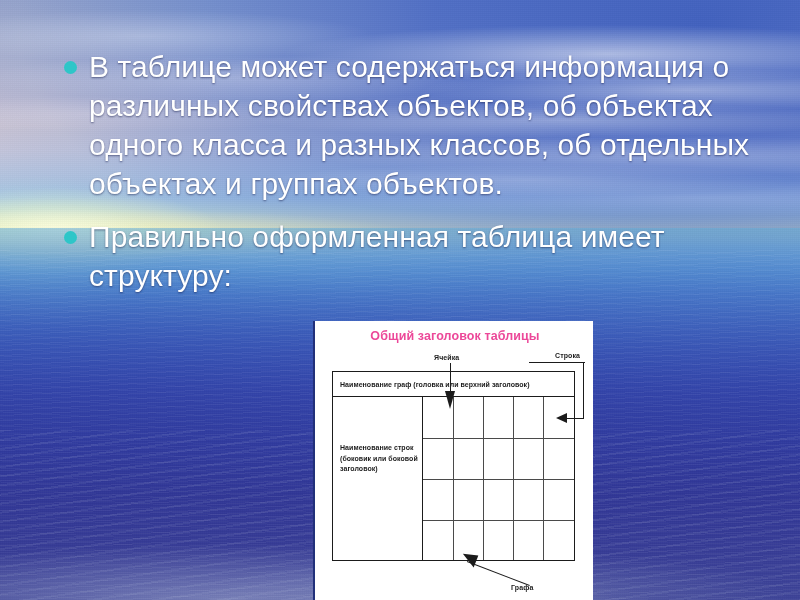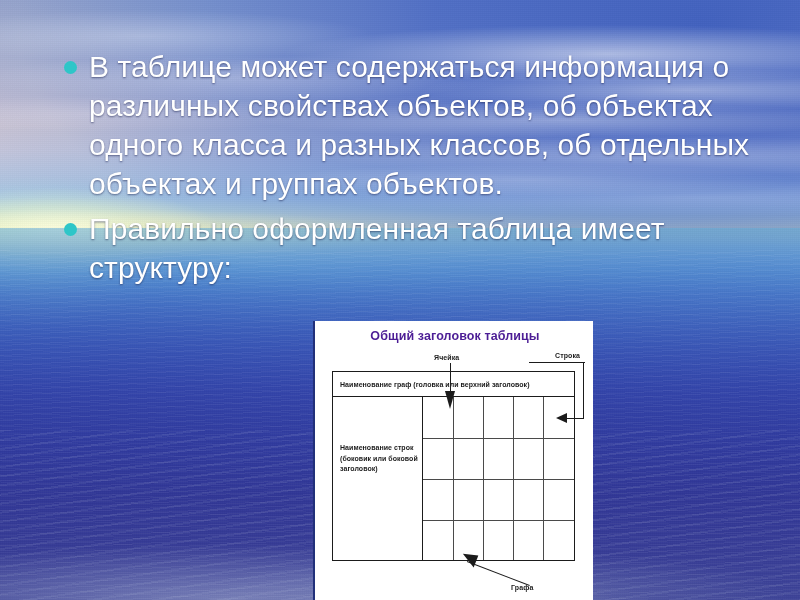--- a/index.html
+++ b/index.html
@@ -121,21 +121,21 @@
     background:
       repeating-linear-gradient(0deg,rgba(0,0,0,.09) 0 1px,rgba(255,255,255,.06) 1px 2px),
       repeating-linear-gradient(90deg,rgba(0,0,0,.05) 0 1px,rgba(255,255,255,.04) 1px 2px);
   }
 
   
   #body-text{
     position:absolute;left:64px;top:47px;width:726px;
   }
   .bullet-row{display:flex;align-items:flex-start;}
-  .bullet-row + .bullet-row{margin-top:6px;}
+  .bullet-row + .bullet-row{margin-top:14px;}
   .bullet-dot{
     flex:0 0 auto;width:13px;height:13px;border-radius:50%;
     background:#2ec6c8;margin:14px 12px 0 0;
   }
   .bullet-text{
     flex:1 1 auto;
     color:#ffffff;
     font-size:30px;line-height:39px;
     letter-spacing:.1px;
     text-shadow:0 1px 2px rgba(20,26,70,.55);
@@ -146,21 +146,21 @@
     position:absolute;left:313px;top:321px;width:280px;height:279px;
     background:#ffffff;
     border-left:2px solid #21307a;
     box-sizing:border-box;
     overflow:hidden;
   }
   #diagram-inner{position:absolute;left:0;top:0;width:280px;height:279px;}
 
   .dg-title{
     position:absolute;left:0;top:8px;width:280px;text-align:center;
-    font-size:12.5px;font-weight:bold;color:#4c1d95;
+    font-size:12.5px;font-weight:bold;color:#ec4899;
     letter-spacing:.1px;
   }
 
   
   .dg-label{
     position:absolute;font-size:7px;font-weight:bold;color:#1b1b1b;
     white-space:nowrap;letter-spacing:.1px;
   }
   .lbl-cell{left:119px;top:33px;}
   .lbl-row{left:240px;top:31px;}

